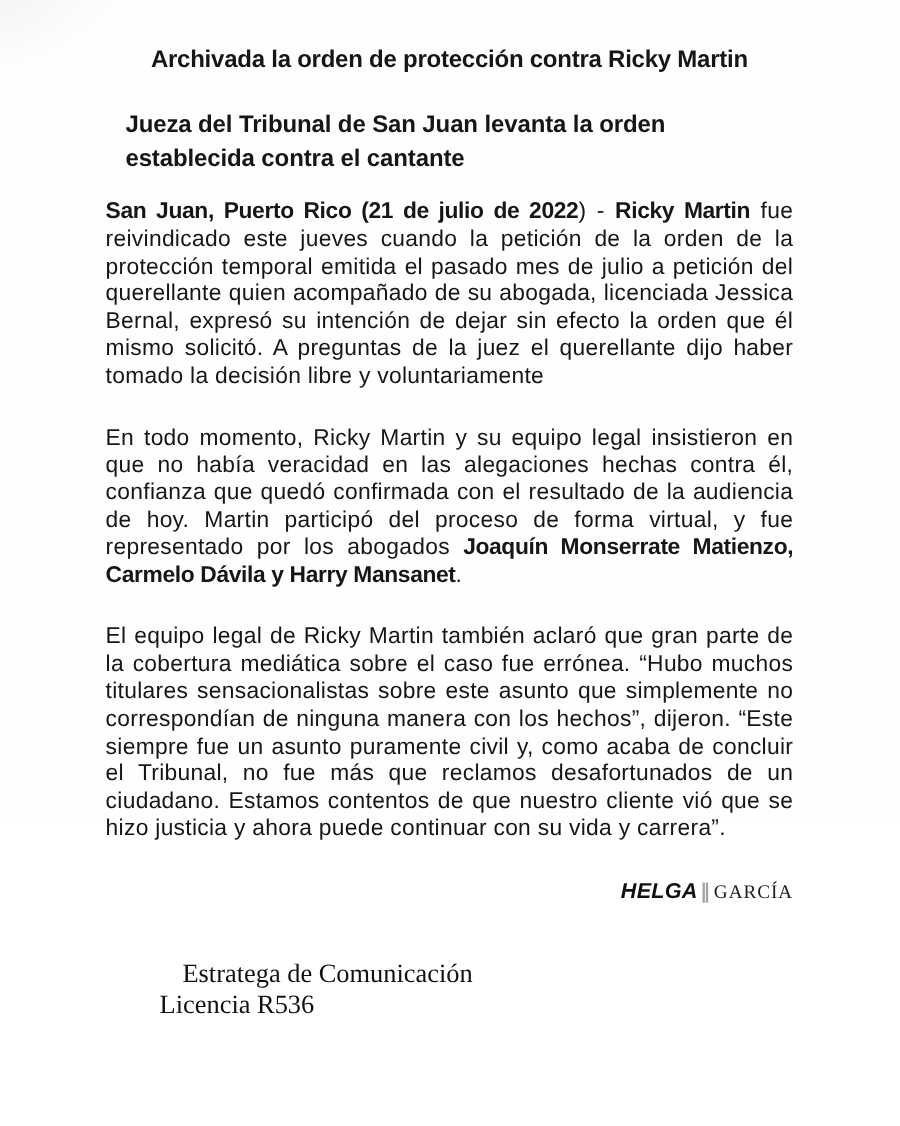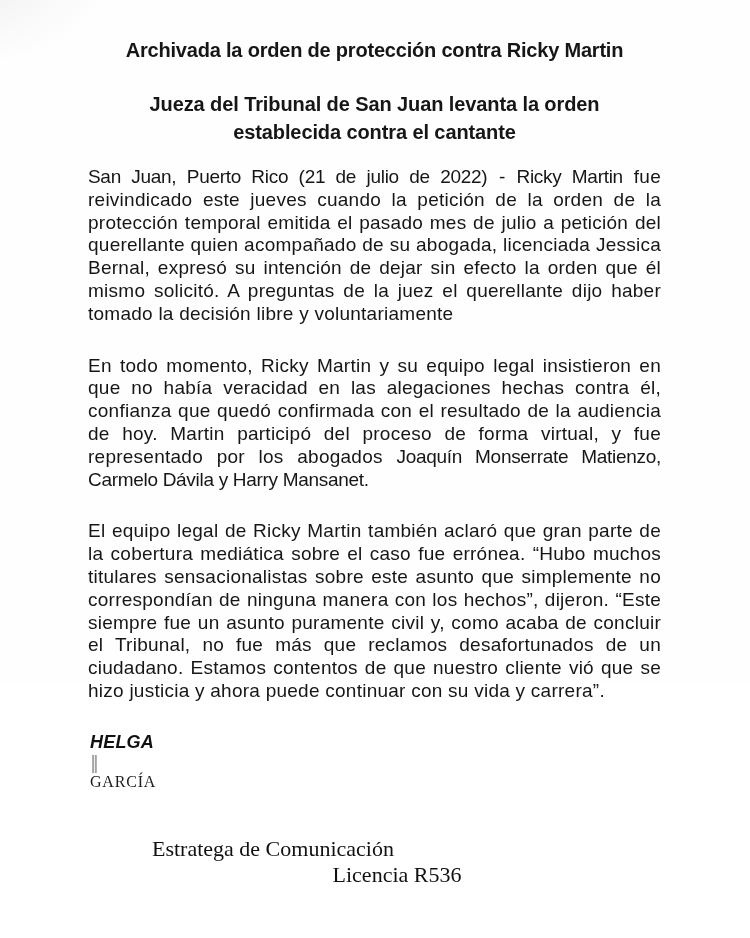--- a/index.html
+++ b/index.html
@@ -33,44 +33,42 @@
     text-align: center;
     letter-spacing: -0.2px;
     white-space: nowrap;
   }
   .subtitle {
     margin: 28px auto 0 auto;
     max-width: 540px;
     font-size: 20px;
     line-height: 28px;
     font-weight: 700;
-    text-align: center;
     letter-spacing: -0.1px;
   }
   .body-text {
     margin-top: 20px;
   }
   .para {
     margin: 0 0 29px 0;
     font-size: 19px;
     line-height: 22.8px;
     letter-spacing: 0.25px;
     text-align: justify;
     hyphens: none;
   }
   .para .bold {
-    font-weight: 400;
+    font-weight: 700;
     letter-spacing: -0.3px;
   }
   .logo-row {
     margin-top: 4px;
     display: flex;
-    justify-content: space-between;
+    justify-content: flex-end;
     align-items: baseline;
-    flex-direction: column;
   }
   .logo-helga {
     font-weight: 700;
     font-style: italic;
     font-size: 18px;
     letter-spacing: 0.2px;
     color: #111111;
   }
   .logo-sep {
     font-family: "DejaVu Sans", sans-serif;
@@ -93,21 +91,20 @@
     font-size: 22px;
     line-height: 26px;
     color: #111111;
   }
   .sig-role {
     margin-left: 64px;
     margin-top: 45px;
   }
   .sig-license {
     margin-left: 45px;
-    text-align: center;
   }
 </style>
 </head>
 <body>
 
 <div class="sheet">
   <div class="content">
 
     <div class="title">Archivada la orden de protección contra Ricky Martin</div>
 

